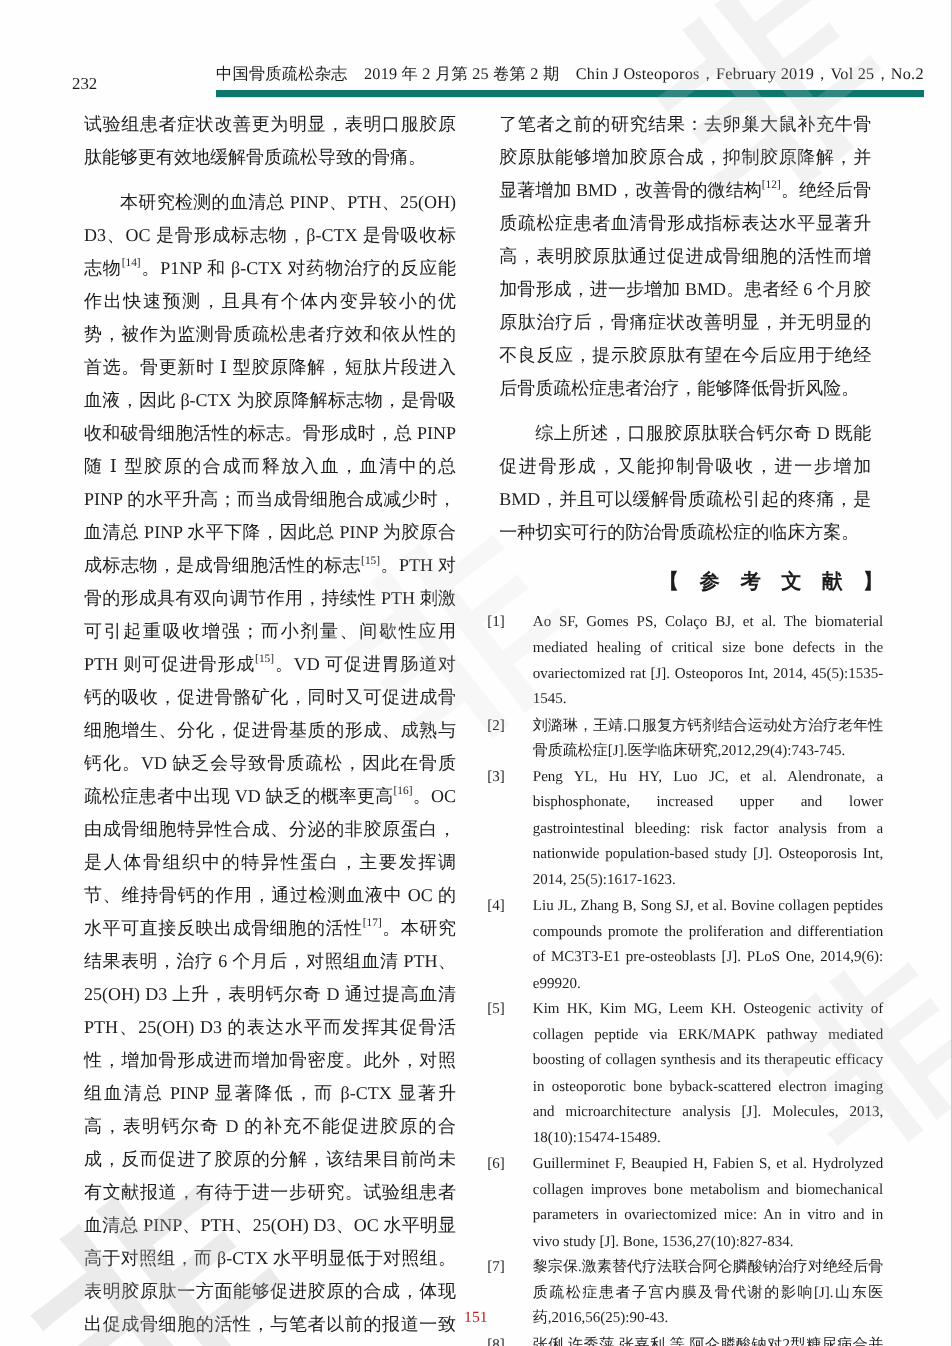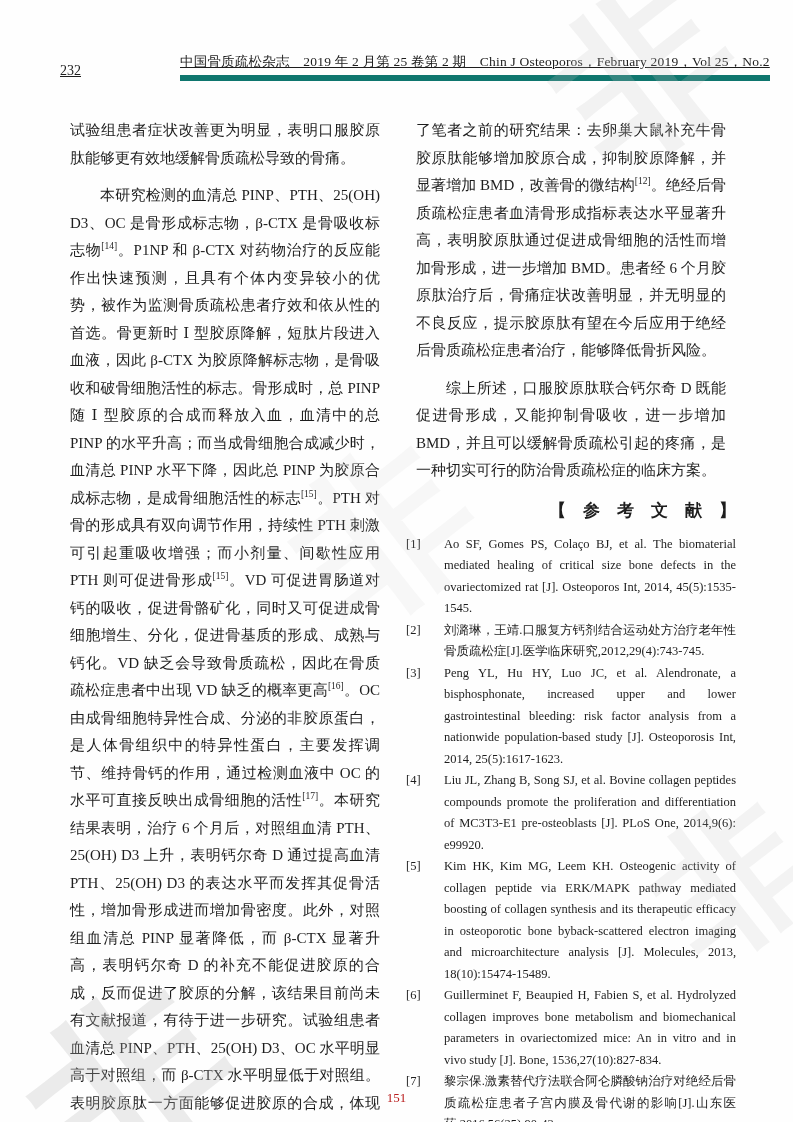--- a/index.html
+++ b/index.html
@@ -11,22 +11,20 @@
     overflow:hidden;
     font-family:"Liberation Serif","DejaVu Serif",serif;
     color:#1d1d1d;
     box-sizing:border-box;
     padding:52px 57px 0 60px;
   }
   
   .header{
     display:flex;align-items:flex-end;
     font-size:14px;line-height:20px;
-    margin-bottom:26px;
-    text-decoration:underline;
   }
   .header .pageno{width:120px;flex-shrink:0;}
   .header .journal{
     flex:1;text-align:left;
     border-bottom:6px solid #0f766e;
     padding-bottom:3px;
     letter-spacing:0.2px;
     white-space:nowrap;
     font-size:13.5px;
   }

